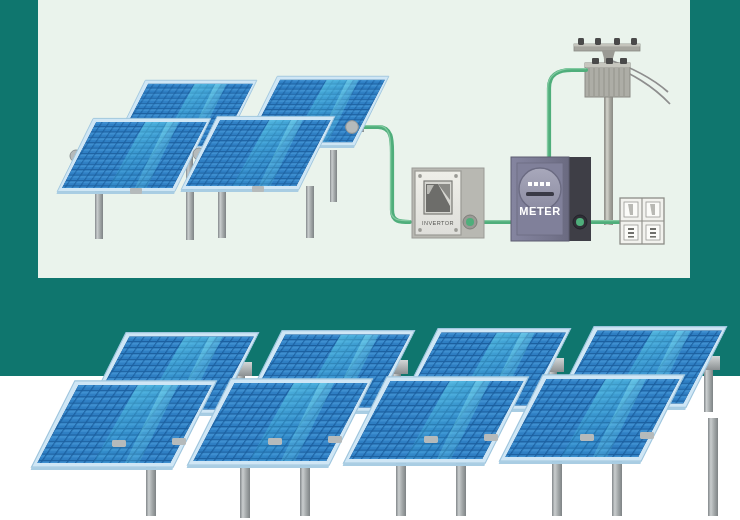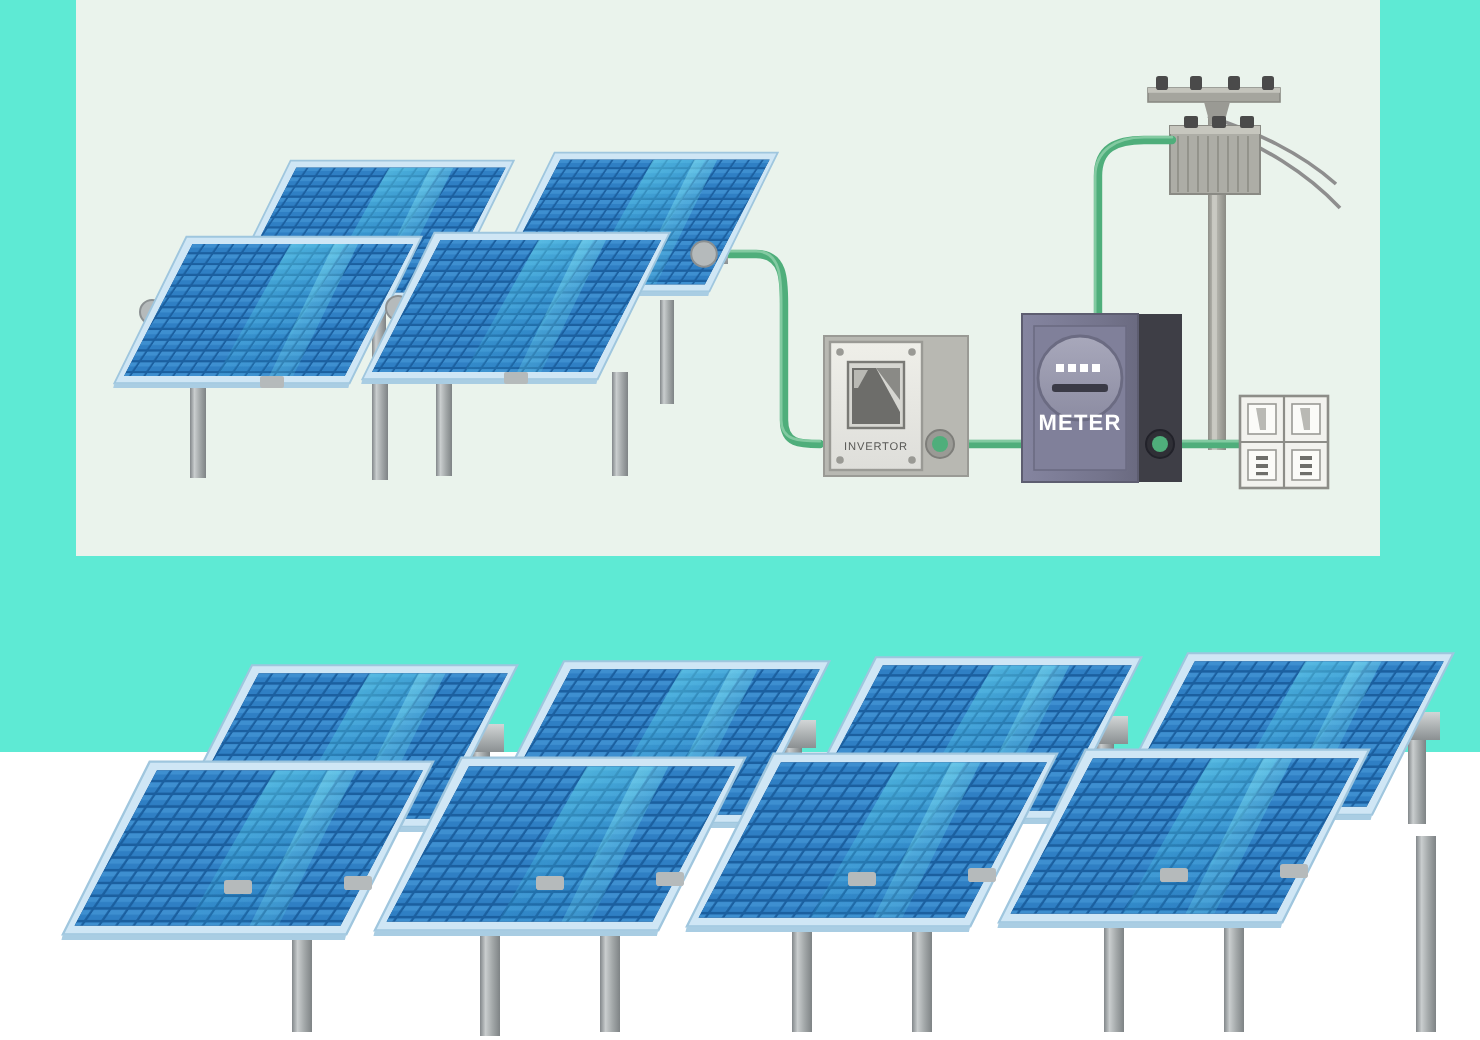--- a/index.html
+++ b/index.html
@@ -10,21 +10,21 @@
   body {
     width: 740px;
     height: 520px;
     overflow: hidden;
     font-family: "Liberation Sans", sans-serif;
   }
   #stage {
     position: relative;
     width: 740px;
     height: 376px;
-    background: #5eead4;
+    background: #0f766e;
   }
   #scene-svg {
     position: absolute;
     left: 0;
     top: 0;
     width: 740px;
     height: 520px;
     display: block;
   }
   .lbl {

